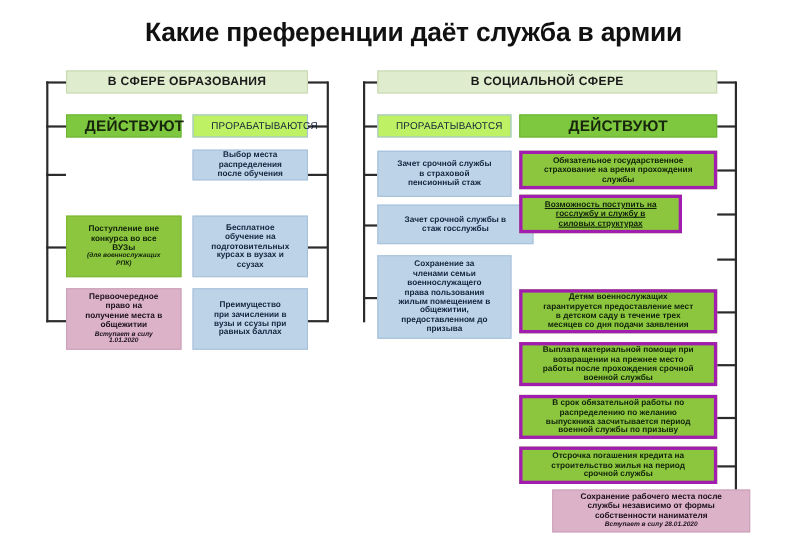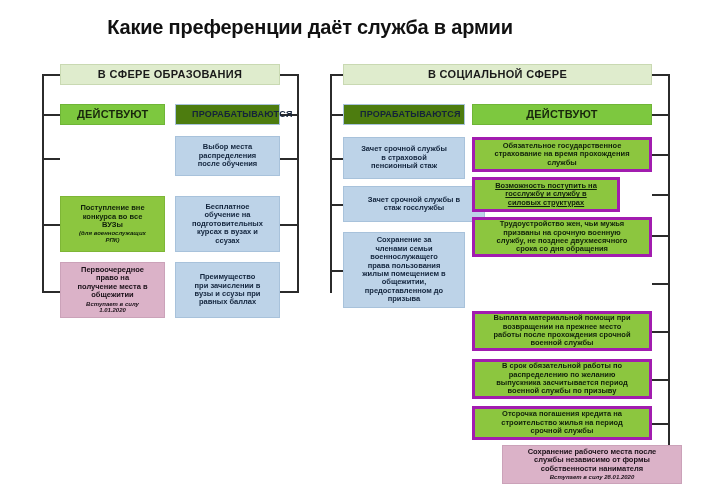--- a/index.html
+++ b/index.html
@@ -9,22 +9,22 @@
     font-family:"Liberation Sans","DejaVu Sans",sans-serif;
     color:#1a1a1a;
     overflow:hidden;
     position:relative;
   }
   .page{position:relative;width:714px;height:504px;}
 
   
   .title{
     position:absolute;left:0;top:16px;width:620px;
-    text-align:center;
-    font-size:20px;font-weight:bold;
+    text-align:right;
+    font-size:24px;font-weight:bold;
     letter-spacing:-0.2px;
     color:#111111;
     white-space:nowrap;
   }
 
   
   .box{
     position:absolute;
     box-sizing:border-box;
     display:flex;align-items:center;justify-content:center;
@@ -37,28 +37,28 @@
   .hdr{
     background:#dfeccd;
     border:1px solid #c9d9b2;
     font-size:11px;font-weight:bold;
     letter-spacing:0.3px;
     color:#1a1a1a;
   }
   .sub-green{
     background:#7dc83f;
     border:1px solid #6fb537;
-    font-size:11px;font-weight:bold;
+    font-size:14px;font-weight:bold;
     letter-spacing:0.2px;
     color:#18260c;
   }
   .sub-blue{
-    background:#4d7c0f;
+    background:#bef264;
     border:1px solid #a8c2db;
-    font-size:9px;font-weight:bold;
+    font-size:9px;font-weight:normal;
     letter-spacing:0.2px;
     color:#14233a;
   }
   .green{
     background:#8cc63f;
     border:1px solid #7eb636;
     font-size:7.5px;font-weight:bold;
     color:#10210a;
   }
   .green-r{
@@ -125,21 +125,21 @@
 
   <div class="box green" style="left:60px;top:196px;width:105px;height:56px;flex-direction:column;">
     <span class="txt">Поступление вне конкурса во все ВУЗы</span>
     <span class="note">(для военнослужащих РПК)</span>
   </div>
   <div class="box pink" style="left:60px;top:262px;width:105px;height:56px;flex-direction:column;">
     <span class="txt">Первоочередное право на получение места в общежитии</span>
     <span class="note">Вступает в силу 1.01.2020</span>
   </div>
 
-  <div class="box blue" style="left:175px;top:136px;width:105px;height:40px;">
+  <div class="box blue" style="left:175px;top:136px;width:105px;height:28px;">
     <span class="txt">Выбор места распределения после обучения</span>
   </div>
   <div class="box blue" style="left:175px;top:196px;width:105px;height:56px;">
     <span class="txt">Бесплатное обучение на подготовительных курсах в вузах и ссузах</span>
   </div>
   <div class="box blue" style="left:175px;top:262px;width:105px;height:56px;">
     <span class="txt">Преимущество при зачислении в вузы и ссузы при равных баллах</span>
   </div>
 
   <div class="vline" style="left:330px;top:74px;height:219px;"></div>
@@ -181,22 +181,22 @@
   <div class="box blue" style="left:343px;top:232px;width:122px;height:76px;">
     <span class="txt">Сохранение за членами семьи военнослужащего права пользования жилым помещением в общежитии, предоставленном до призыва</span>
   </div>
 
   <div class="box green-r" style="left:472px;top:137px;width:180px;height:35px;">
     <span class="txt">Обязательное государственное страхование на время прохождения службы</span>
   </div>
   <div class="box green-r" style="left:472px;top:177px;width:148px;height:35px;text-decoration:underline;">
     <span class="txt">Возможность поступить на госслужбу и службу в силовых структурах</span>
   </div>
-  <div class="box green-r" style="left:472px;top:217px;width:180px;height:40px;">
-    <span class="txt">Трудоустройство жен, чьи мужья призваны на срочную военную службу, не позднее двухмесячного срока со дня обращения</span>
+  <div class="box green-r" style="left:472px;top:263px;width:180px;height:40px;">
+    <span class="txt">Детям военнослужащих гарантируется предоставление мест в детском саду в течение трех месяцев со дня подачи заявления</span>
   </div>
   <div class="box green-r" style="left:472px;top:311px;width:180px;height:40px;">
     <span class="txt">Выплата материальной помощи при возвращении на прежнее место работы после прохождения срочной военной службы</span>
   </div>
   <div class="box green-r" style="left:472px;top:359px;width:180px;height:40px;">
     <span class="txt">В срок обязательной работы по распределению по желанию выпускника засчитывается период военной службы по призыву</span>
   </div>
   <div class="box green-r" style="left:472px;top:406px;width:180px;height:34px;">
     <span class="txt">Отсрочка погашения кредита на строительство жилья на период срочной службы</span>
   </div>

